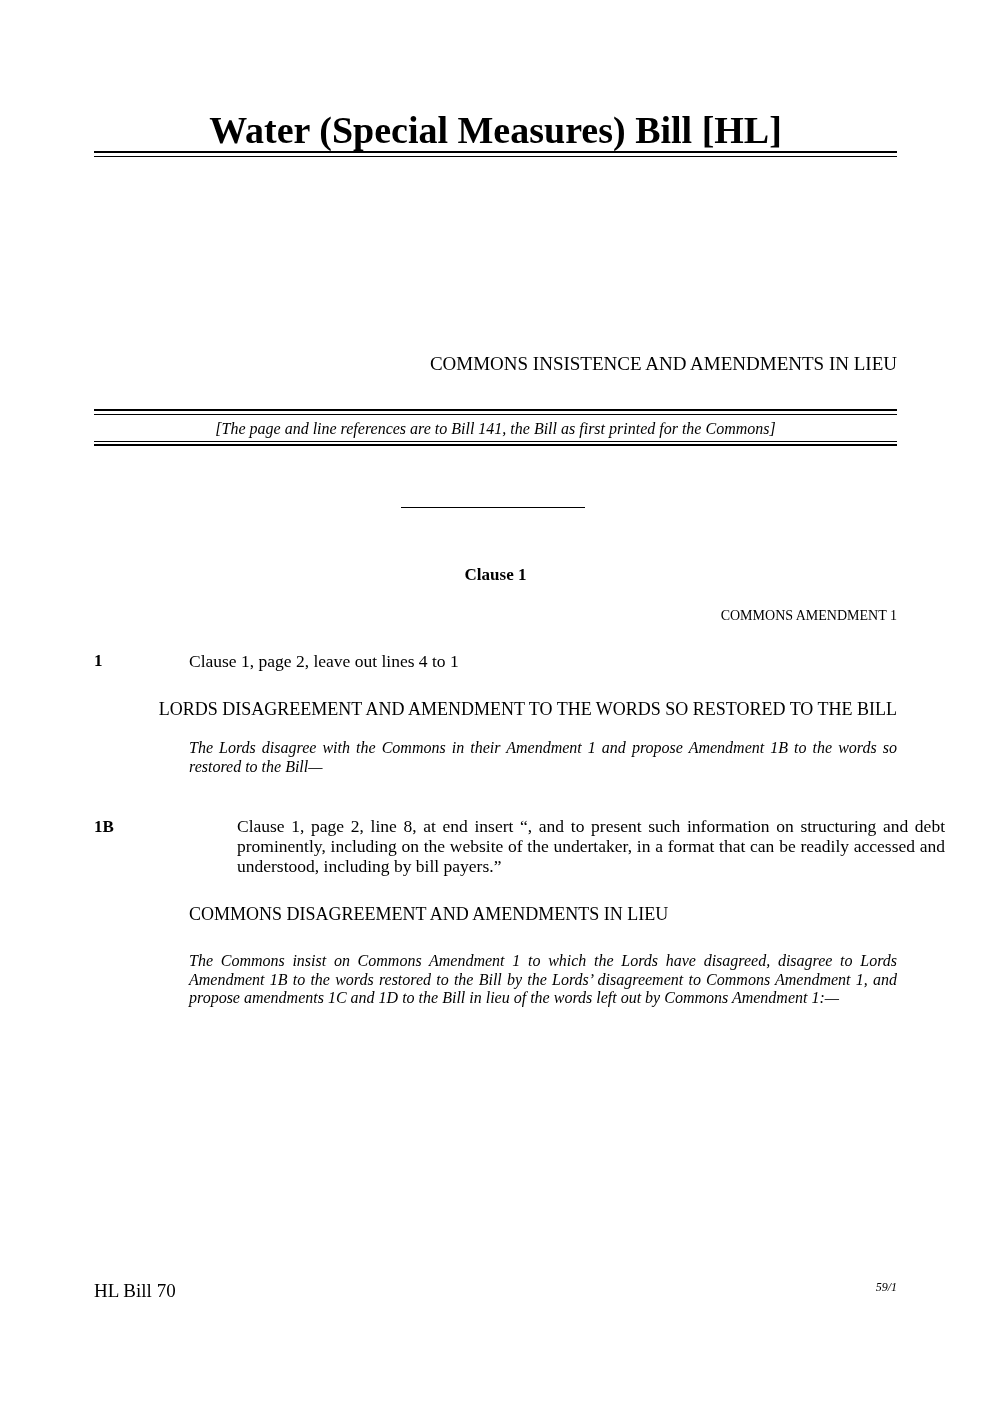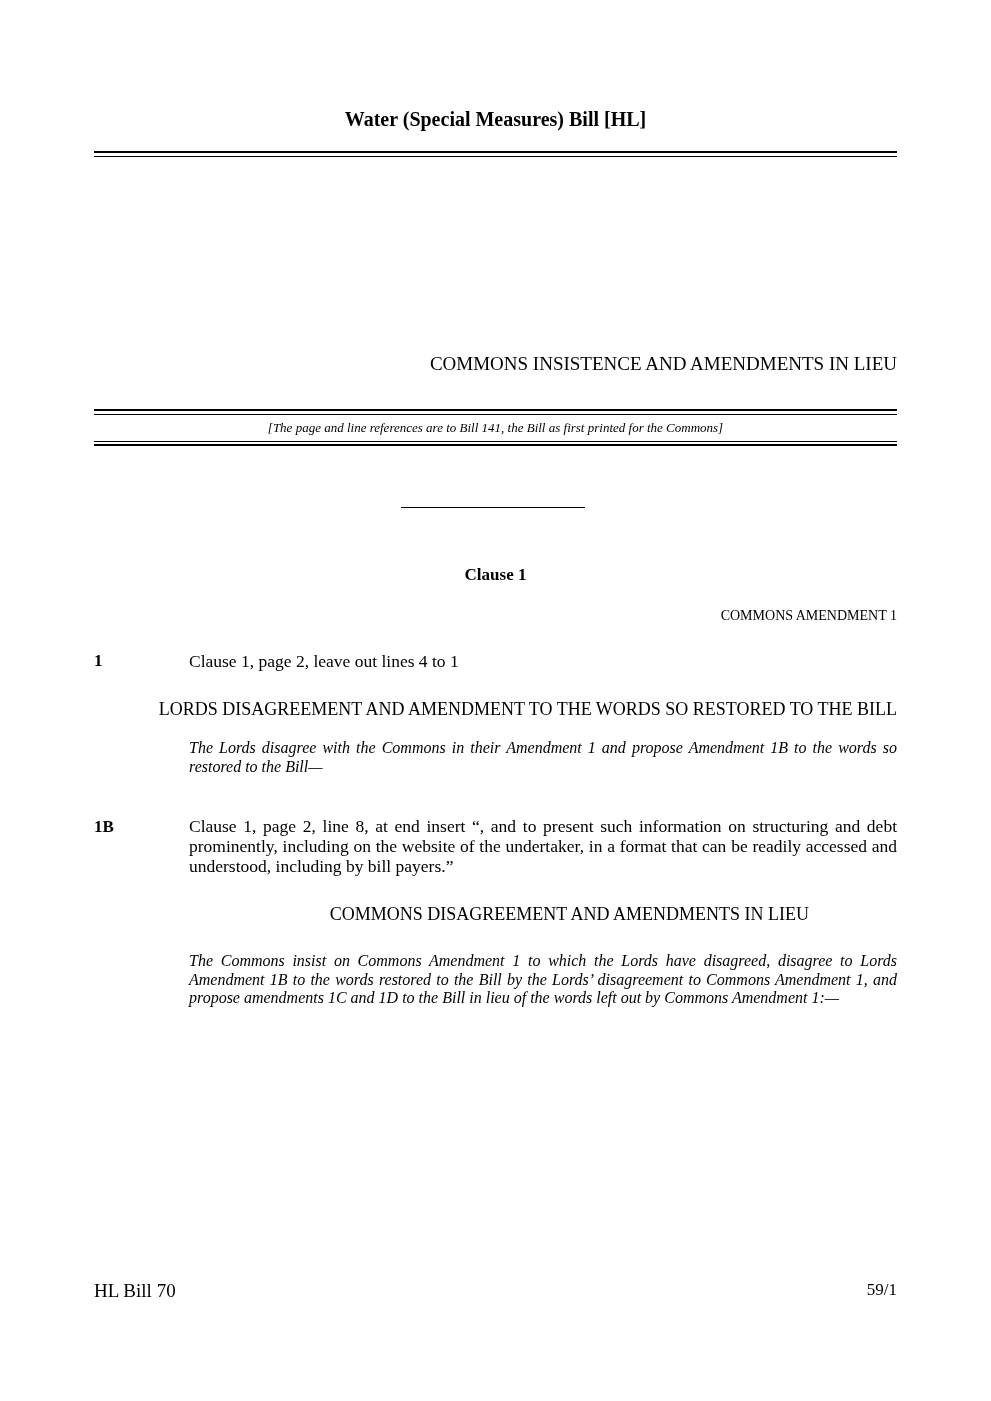--- a/index.html
+++ b/index.html
@@ -12,35 +12,35 @@
       height: 1401px;
       position: relative;
       overflow: hidden;
       font-family: "Liberation Serif", "DejaVu Serif", serif;
       color: #000;
     }
     .abs { position: absolute; }
     .title {
       left: 94px; width: 803px; top: 108px;
       text-align: center;
-      font-size: 20px;
+      font-size: 38px;
       font-weight: bold;
       letter-spacing: 0px;
     }
     .rule-thick { position: absolute; left: 94px; width: 803px; height: 2px; background: #000; }
     .rule-thin { position: absolute; left: 94px; width: 803px; height: 1px; background: #000; }
     .center-text {
       left: 94px; width: 803px;
       text-align: right;
       font-size: 19px;
     }
     .note {
       left: 94px; width: 803px; top: 420px;
       text-align: center;
-      font-size: 13px;
+      font-size: 16px;
       font-style: italic;
     }
     .short-rule {
       position: absolute; left: 401px; width: 184px; top: 507px; height: 1px; background: #000;
     }
     .clause-heading {
       left: 94px; width: 803px; top: 565px;
       text-align: center;
       font-size: 17px;
       font-weight: bold;
@@ -57,21 +57,21 @@
       text-align: justify;
     }
     .italic-block {
       left: 189px; width: 708px;
       font-size: 16px;
       font-style: italic;
       line-height: 18.5px;
       text-align: justify;
     }
     .footer-left { left: 94px; top: 1280px; font-size: 19px; }
-    .footer-right { right: 94px; top: 1280px; font-size: 17px; text-align: center; }
+    .footer-right { right: 94px; top: 1280px; font-size: 12px; text-align: center; font-style: italic; }
   </style>
 </head>
 <body>
 
 <div>
 
   <div class="abs title">Water (Special Measures) Bill [HL]</div>
   <div class="rule-thick" style="top:151px;"></div>
   <div class="rule-thin" style="top:156px;"></div>
 
@@ -90,22 +90,22 @@
   <div class="abs center-text" style="top:608px; font-size:14px;">COMMONS AMENDMENT 1</div>
 
   <div class="abs amend-num" style="top:651px;">1</div>
   <div class="abs amend-text" style="top:651px;">Clause 1, page 2, leave out lines 4 to 1</div>
 
   <div class="abs center-text" style="top:699px; font-size:18px;">LORDS DISAGREEMENT AND AMENDMENT TO THE WORDS SO RESTORED TO THE BILL</div>
 
   <div class="abs italic-block" style="top:739px;">The Lords disagree with the Commons in their Amendment 1 and propose Amendment 1B to the words so restored to the Bill—</div>
 
   <div class="abs amend-num" style="top:817px;">1B</div>
-  <div class="abs amend-text" style="top:816px;">Clause 1, page 2, line 8, at end insert “, and to present such information on structuring and debt prominently, including on the website of the undertaker, in a format that can be readily accessed and understood, including by bill payers.”</div>
+  <div class="abs amend-text" style="top:816px;margin-left:48px;">Clause 1, page 2, line 8, at end insert “, and to present such information on structuring and debt prominently, including on the website of the undertaker, in a format that can be readily accessed and understood, including by bill payers.”</div>
 
-  <div class="abs" style="left:189px; width:620px; top:904px; text-align:right; font-size:18px;">COMMONS DISAGREEMENT AND AMENDMENTS IN LIEU</div>
+  <div class="abs" style="left:189px; width:620px; top:904px; text-align:left; font-size:18px;">COMMONS DISAGREEMENT AND AMENDMENTS IN LIEU</div>
 
   <div class="abs italic-block" style="top:944px;margin-top:8px;">The Commons insist on Commons Amendment 1 to which the Lords have disagreed, disagree to Lords Amendment 1B to the words restored to the Bill by the Lords’ disagreement to Commons Amendment 1, and propose amendments 1C and 1D to the Bill in lieu of the words left out by Commons Amendment 1:—</div>
 
   <div class="abs footer-left">HL Bill 70</div>
   <div class="abs footer-right">59/1</div>
 
 </div>
 
 </body></html>

